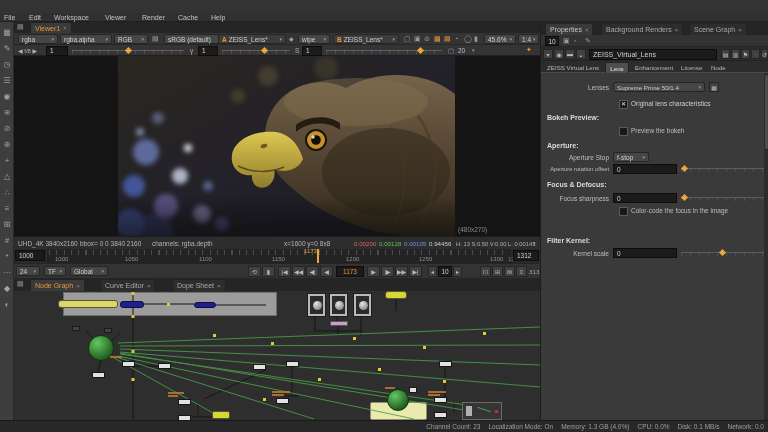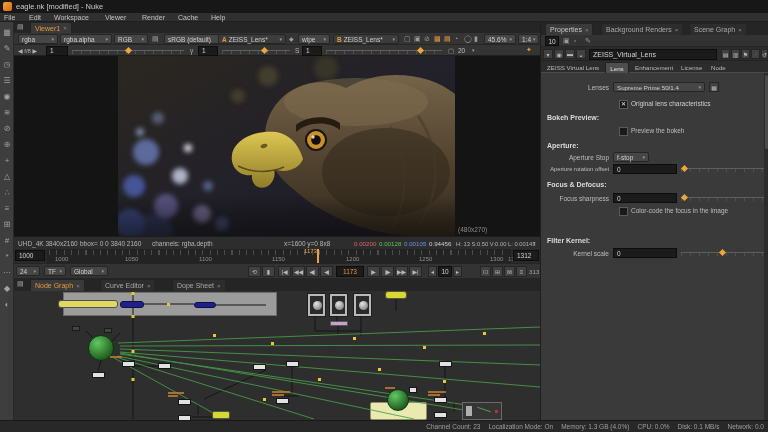--- a/index.html
+++ b/index.html
@@ -40,24 +40,20 @@
                background:radial-gradient(circle at 35% 30%,#e6e6e6,#6a6a6a);}
   .sphere{position:absolute;border-radius:50%;background:radial-gradient(circle at 35% 30%,#63c763,#1d5c1d 75%);
           border:1px solid #0a3a0a;}
   .ticklbl{position:absolute;font-size:6px;color:#8f8f8f;white-space:nowrap;}
 </style>
 </head>
 <body>
 
 <div id="root">
 
-  <div class="abs" style="left:0;top:0;width:768px;height:13px;background:#171717;">
-    <div class="abs" style="left:3px;top:2px;width:9px;height:9px;border-radius:2px;background:linear-gradient(135deg,#f7a233,#d96b16);"></div>
-    <div class="t" style="left:16px;top:2px;font-size:7.5px;color:#c9c9c9;">eagle.nk [modified] - Nuke</div>
-  </div>
 
   <div class="abs" style="left:0;top:13px;width:768px;height:9px;background:#303030;border-bottom:1px solid #202020;">
     <span class="t" style="left:4px;top:1px;font-size:7px;color:#c2c2c2;">File</span>
     <span class="t" style="left:29px;top:1px;font-size:7px;color:#c2c2c2;">Edit</span>
     <span class="t" style="left:54px;top:1px;font-size:7px;color:#c2c2c2;">Workspace</span>
     <span class="t" style="left:105px;top:1px;font-size:7px;color:#c2c2c2;">Viewer</span>
     <span class="t" style="left:142px;top:1px;font-size:7px;color:#c2c2c2;">Render</span>
     <span class="t" style="left:178px;top:1px;font-size:7px;color:#c2c2c2;">Cache</span>
     <span class="t" style="left:211px;top:1px;font-size:7px;color:#c2c2c2;">Help</span>
   </div>

